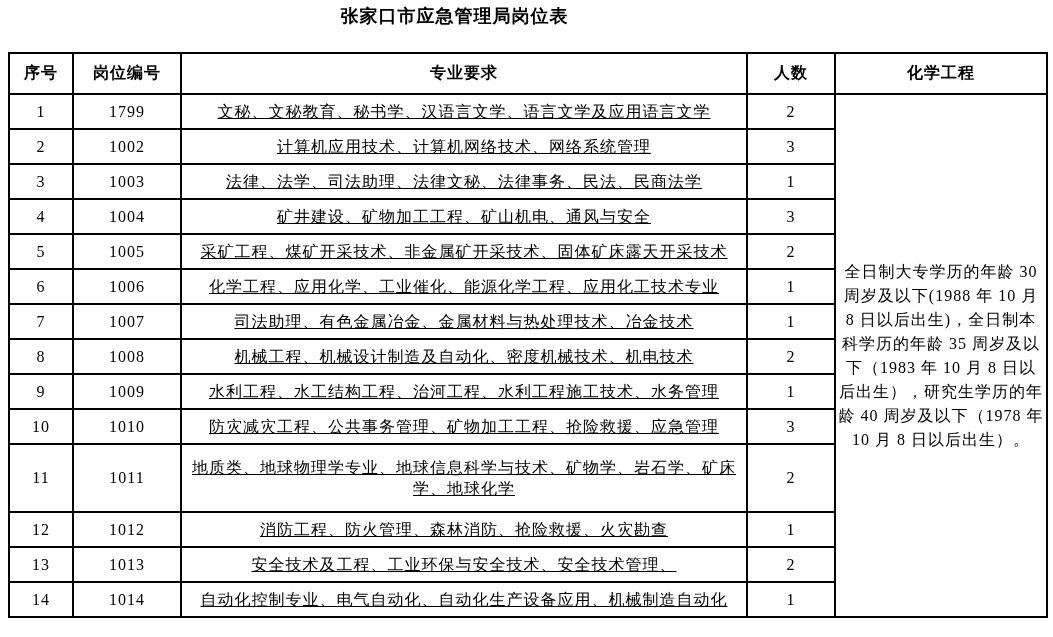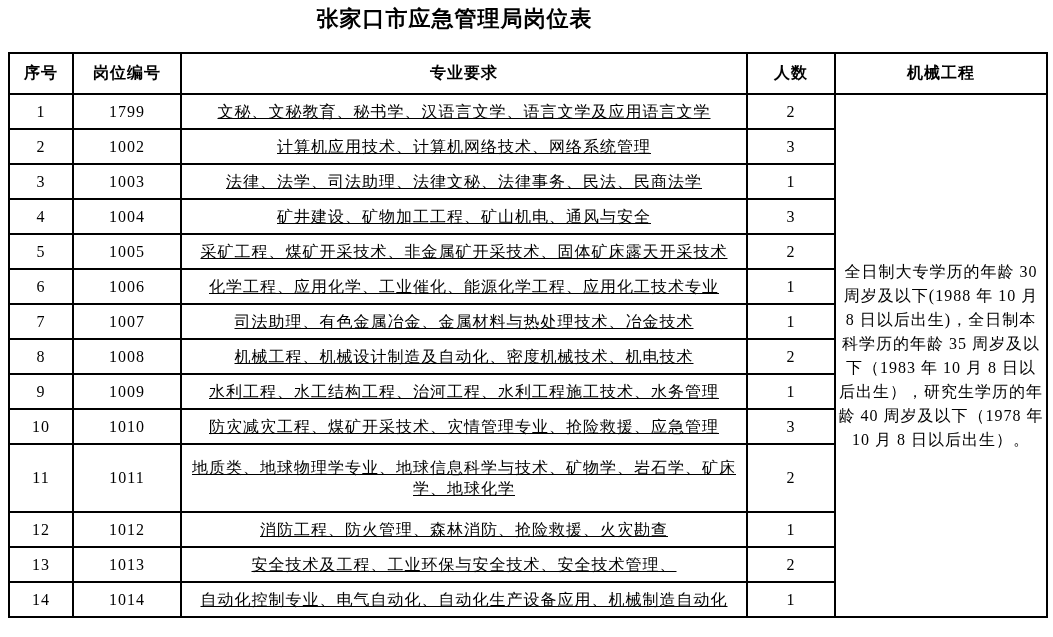--- a/index.html
+++ b/index.html
@@ -15,21 +15,21 @@
     color: #000000;
     font-family: "Liberation Serif", "DejaVu Serif", serif;
     overflow: hidden;
   }
   .title {
     position: absolute;
     top: 4px;
     left: 0;
     width: 909px;
     text-align: center;
-    font-size: 22px;
+    font-size: 18px;
     font-weight: bold;
     letter-spacing: 1px;
     white-space: nowrap;
   }
   table.positions {
     position: absolute;
     top: 52px;
     left: 8px;
     width: 1038px;
     border-collapse: collapse;
@@ -76,21 +76,21 @@
       <col style="width:566px">
       <col style="width:88px">
       <col style="width:212px">
     </colgroup>
     <thead>
       <tr>
         <th>序号</th>
         <th>岗位编号</th>
         <th>专业要求</th>
         <th>人数</th>
-        <th>机械工程</th>
+        <th>化学工程</th>
       </tr>
     </thead>
     <tbody>
       <tr class="r-normal">
         <td>1</td>
         <td>1799</td>
         <td class="major-cell">文秘、文秘教育、秘书学、汉语言文学、语言文学及应用语言文学</td>
         <td>2</td>
         <td class="age-cell" rowspan="14">全日制大专学历的年龄 30 周岁及以下(1988 年 10 月 8 日以后出生)，全日制本科学历的年龄 35 周岁及以下（1983 年 10 月 8 日以后出生），研究生学历的年龄 40 周岁及以下（1978 年 10 月 8 日以后出生）。</td>
       </tr>
@@ -138,21 +138,21 @@
       </tr>
       <tr class="r-normal">
         <td>9</td>
         <td>1009</td>
         <td class="major-cell">水利工程、水工结构工程、治河工程、水利工程施工技术、水务管理</td>
         <td>1</td>
       </tr>
       <tr class="r-normal">
         <td>10</td>
         <td>1010</td>
-        <td class="major-cell">防灾减灾工程、煤矿开采技术、灾情管理专业、抢险救援、应急管理</td>
+        <td class="major-cell">防灾减灾工程、公共事务管理、矿物加工工程、抢险救援、应急管理</td>
         <td>3</td>
       </tr>
       <tr class="r-tall">
         <td>11</td>
         <td>1011</td>
         <td class="major-cell">地质类、地球物理学专业、地球信息科学与技术、矿物学、岩石学、矿床学、地球化学</td>
         <td>2</td>
       </tr>
       <tr class="r-normal">
         <td>12</td>

